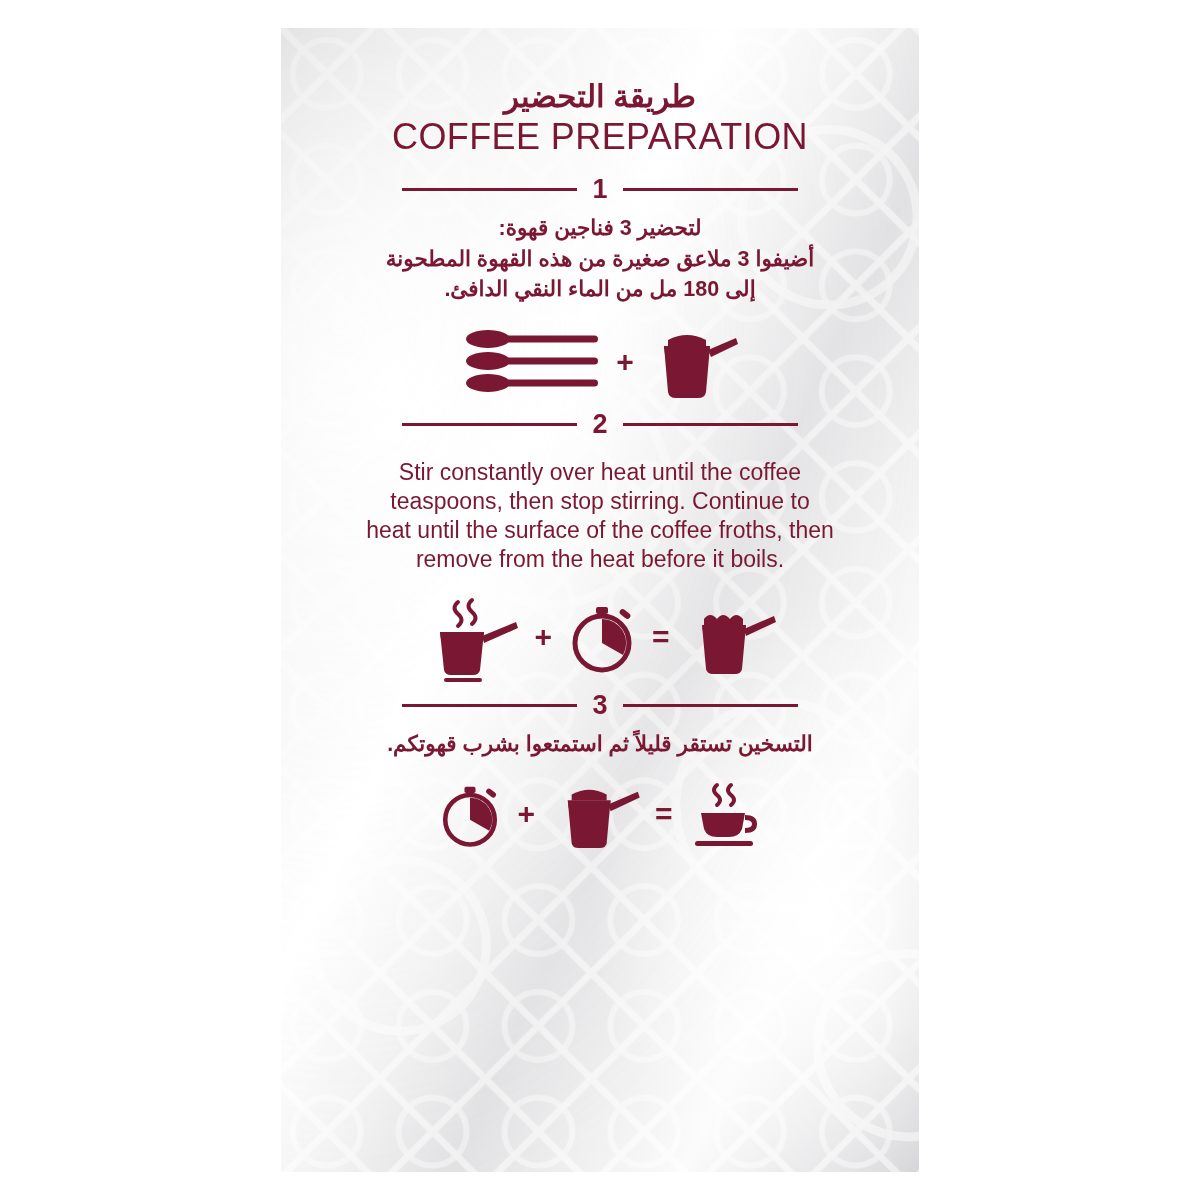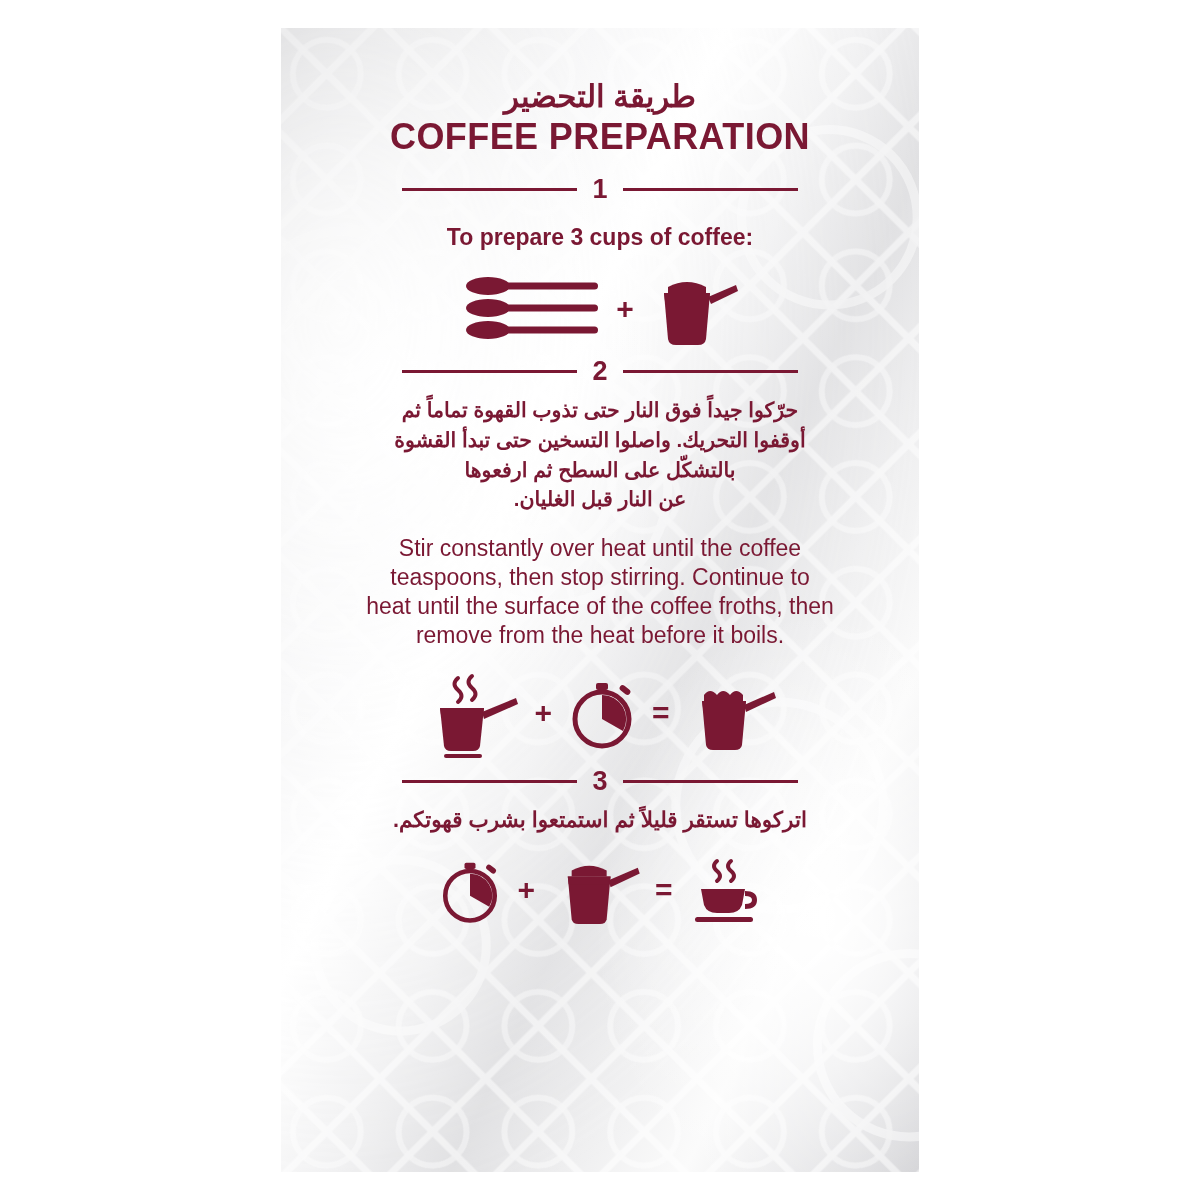--- a/index.html
+++ b/index.html
@@ -60,21 +60,21 @@
     font-weight: bold;
     line-height: 1.1;
     direction: rtl;
     letter-spacing: 0px;
     color: #7a1833;
     margin: 0 0 2px 0;
   }
 
   .en-title {
     font-size: 36px;
-    font-weight: bold;
+    font-weight: normal;
     letter-spacing: 0.4px;
     color: #7a1833;
     margin: 0 0 18px 0;
   }
 
   .step-sep {
     display: flex;
     align-items: center;
     justify-content: center;
     gap: 14px;
@@ -180,22 +180,24 @@
 
       <div class="ar-title">طريقة التحضير</div>
       <div class="en-title">COFFEE PREPARATION</div>
 
       <div class="block">
         <div class="step-sep">
           <span class="rule"></span>
           <span class="num">1</span>
           <span class="rule"></span>
         </div>
+        <div class="ar-body" style="white-space:pre-line;">لتحضير 3 فناجين قهوة:
+أضيفوا 3 ملاعق صغيرة من هذه القهوة المطحونة
+إلى 180 مل من الماء النقي الدافئ.</div>
         <div class="en-body">
-          <span class="lead">To prepare 3 cups of coffee:</span>
         </div>
         <div class="icon-row">
           <svg class="icon-svg" width="140" height="74" viewBox="0 0 140 74" aria-hidden="true">
             <g fill="#7a1833">
               <g>
                 <ellipse cx="26" cy="12" rx="22" ry="9"></ellipse>
                 <rect x="44" y="8.5" width="92" height="7" rx="3.5"></rect>
               </g>
               <g transform="translate(0,22)">
                 <ellipse cx="26" cy="12" rx="22" ry="9"></ellipse>
@@ -218,24 +220,20 @@
           </svg>
         </div>
       </div>
 
       <div class="block">
         <div class="step-sep">
           <span class="rule"></span>
           <span class="num">2</span>
           <span class="rule"></span>
         </div>
-        <div class="ar-body small" style="white-space:pre-line;">حرّكوا جيداً فوق النار حتى تذوب القهوة تماماً ثم
-أوقفوا التحريك. واصلوا التسخين حتى تبدأ القشوة
-بالتشكّل على السطح ثم ارفعوها
-عن النار قبل الغليان.</div>
         <div class="en-body">
           <span>Stir constantly over heat until the coffee teaspoons, then stop stirring. Continue to heat until the surface of the coffee froths, then remove from the heat before it boils.</span>
         </div>
         <div class="icon-row">
           <svg class="icon-svg" width="96" height="86" viewBox="0 0 96 86" aria-hidden="true">
             <g fill="#7a1833">
               <path d="M34 6 q-7 6 0 12 q7 6 0 12" fill="none" stroke="#7a1833" stroke-width="4" stroke-linecap="round"></path>
               <path d="M48 4 q-7 6 0 12 q7 6 0 12" fill="none" stroke="#7a1833" stroke-width="4" stroke-linecap="round"></path>
               <path d="M16 36 L60 36 L56 74 Q55 79 49 79 L27 79 Q21 79 20 74 Z"></path>
               <path d="M16 36 L60 36 L59 43 L17 43 Z"></path>
@@ -263,21 +261,21 @@
           </svg>
         </div>
       </div>
 
       <div class="block">
         <div class="step-sep">
           <span class="rule"></span>
           <span class="num">3</span>
           <span class="rule"></span>
         </div>
-        <div class="ar-body" style="white-space:pre-line;">اتركوها تستقر قليلاً ثم استمتعوا بشرب قهوتكم.</div>
+        <div class="ar-body" style="white-space:pre-line;">التسخين تستقر قليلاً ثم استمتعوا بشرب قهوتكم.</div>
         <div class="icon-row">
           <svg class="icon-svg" width="66" height="66" viewBox="0 0 72 72" aria-hidden="true">
             <g>
               <circle cx="36" cy="40" r="27" fill="none" stroke="#7a1833" stroke-width="5"></circle>
               <path d="M36 40 L36 16 A24 24 0 0 1 57 52 Z" fill="#7a1833"></path>
               <rect x="30" y="4" width="12" height="7" rx="2" fill="#7a1833"></rect>
               <rect x="53" y="8" width="12" height="6" rx="3" fill="#7a1833" transform="rotate(38 59 11)"></rect>
             </g>
           </svg>
           <span class="op">+</span>

